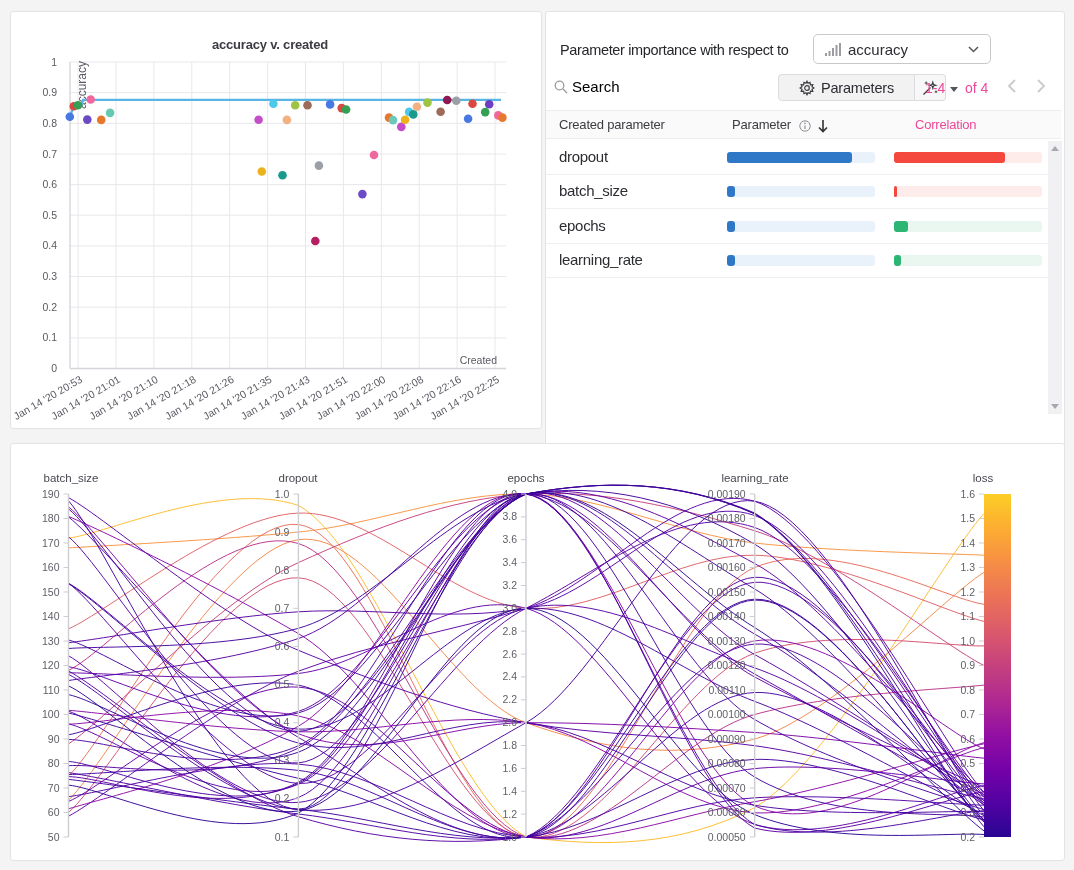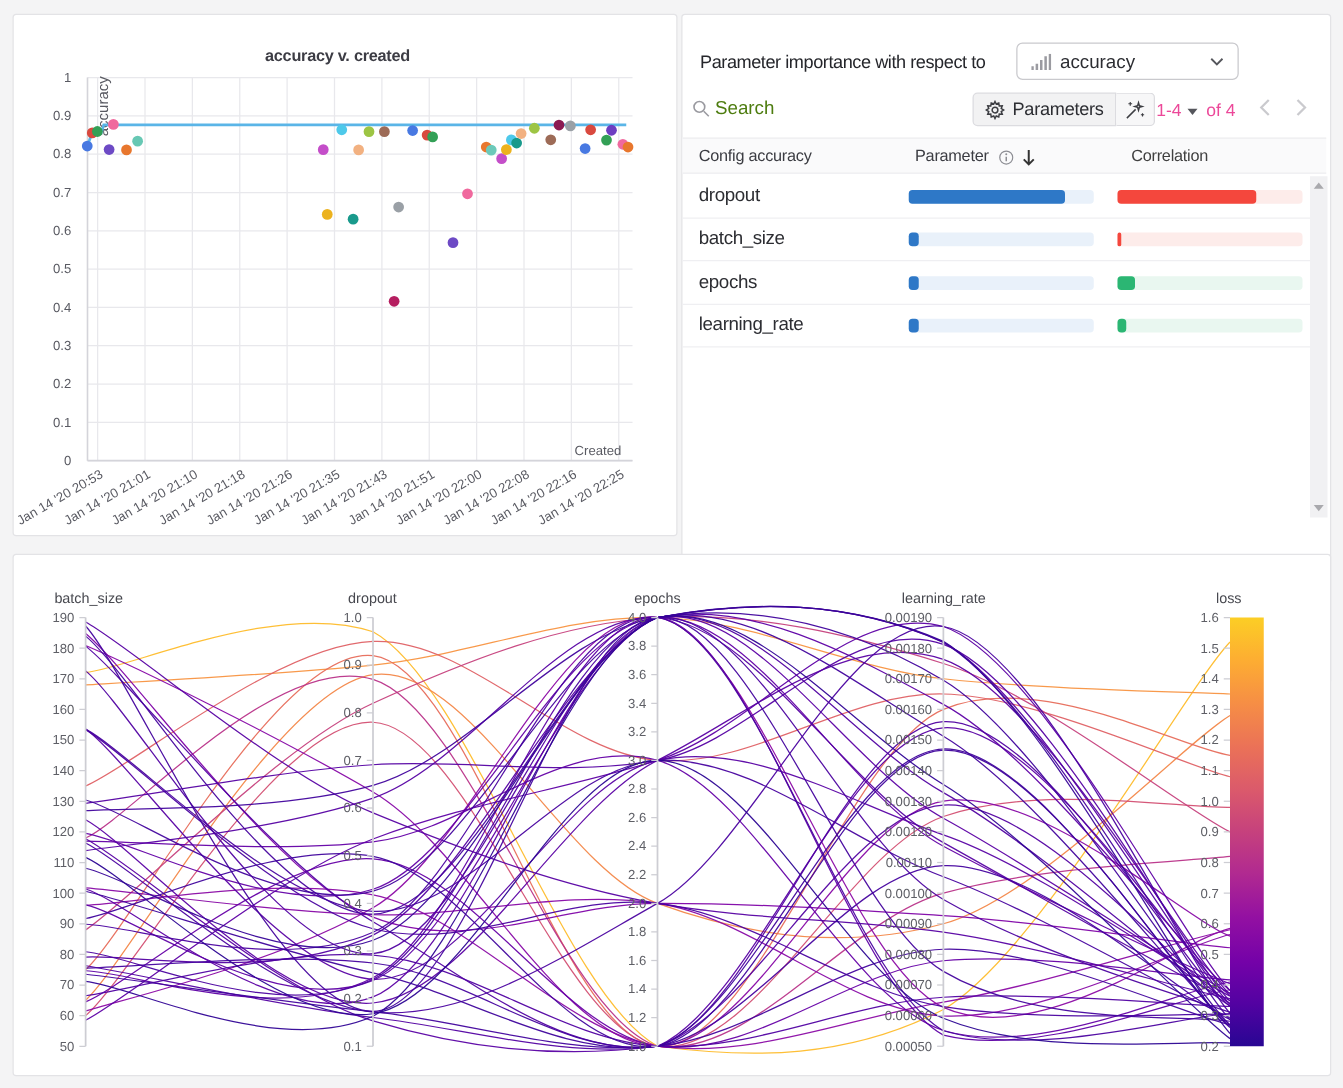--- a/index.html
+++ b/index.html
@@ -120,23 +120,23 @@
       </svg>
       <div class="abs" style="left:34px;top:6px;font-size:15px;color:#2c2d32">accuracy</div>
       <svg class="abs" style="right:11px;top:11px" width="11" height="7">
         <path d="M1,1 L5.5,5.5 L10,1" stroke="#55565c" stroke-width="1.5" fill="none"></path>
       </svg>
     </div>
     <svg class="abs" style="left:8px;top:68px" width="14" height="14">
       <circle cx="5.5" cy="5.5" r="4.3" stroke="#9a9aa0" stroke-width="1.3" fill="none"></circle>
       <line x1="9" y1="9" x2="13" y2="13" stroke="#9a9aa0" stroke-width="1.3"></line>
     </svg>
-    <div class="abs" style="left:26px;top:66px;font-size:15px;color:#4d7c0f">Search</div>
+    <div class="abs" style="left:26px;top:66px;font-size:15px;color:#000000">Search</div>
     <div class="abs" style="left:232px;top:62px;height:27px;display:flex">
-      <div style="display:flex;align-items:center;gap:6px;padding:0 9px;background:#f2f2f3;border:1px solid #dcdce0;border-radius:4px 0 0 4px">
+      <div style="display:flex;align-items:center;gap:6px;padding:0 20px;background:#f2f2f3;border:1px solid #dcdce0;border-radius:4px 0 0 4px">
       <svg width="16" height="16" viewBox="0 0 16 16" fill="none" stroke="#3c3d42" stroke-width="1.2">
         <circle cx="8" cy="8" r="2.3"></circle>
         <path d="M8,1.2 L9,3.2 L11,2.4 L11.4,4.8 L13.8,4.6 L13,6.8 L15,8 L13,9.2 L13.8,11.4 L11.4,11.2 L11,13.6 L9,12.8 L8,14.8 L7,12.8 L5,13.6 L4.6,11.2 L2.2,11.4 L3,9.2 L1,8 L3,6.8 L2.2,4.6 L4.6,4.8 L5,2.4 L7,3.2 Z"></path>
       </svg>
       <span style="font-size:14.5px;letter-spacing:-0.2px;color:#2c2d32">Parameters</span>
       </div>
       <div style="display:flex;align-items:center;justify-content:center;width:31px;background:#f7f7f8;border:1px solid #dcdce0;border-left:none;border-radius:0 4px 4px 0">
       <svg width="18" height="18" viewBox="0 0 18 18" fill="none" stroke="#3c3d42" stroke-width="1.15">
         <path d="M2.5,15.5 L9.5,8.5"></path>
         <path d="M11.8,3.2 l0.7,2.3 l2.3,0.7 l-2.3,0.7 l-0.7,2.3 l-0.7,-2.3 l-2.3,-0.7 l2.3,-0.7 Z"></path>
@@ -146,31 +146,31 @@
       </div>
     </div>
     <div class="abs" style="left:379px;top:68px;font-size:14px;color:#ec4899">1-4 <span style="display:inline-block;width:0;height:0;border-left:4px solid transparent;border-right:4px solid transparent;border-top:5px solid #55565c;margin:0 3px 1px 1px"></span> of 4</div>
     <svg class="abs" style="left:460px;top:66px" width="12" height="16">
       <path d="M9,2 L3,8 L9,14" stroke="#cacace" stroke-width="1.8" fill="none"></path>
     </svg>
     <svg class="abs" style="left:489px;top:66px" width="12" height="16">
       <path d="M3,2 L9,8 L3,14" stroke="#cacace" stroke-width="1.8" fill="none"></path>
     </svg>
     <div class="abs" style="left:0;top:98px;width:515px;height:29px;background:#fafafb;border-top:1px solid #ededf0;border-bottom:1px solid #ededf0"></div>
-    <div class="abs" style="left:13px;top:105px;font-size:13px;letter-spacing:-0.2px;color:#3b3c42">Config accuracy</div>
+    <div class="abs" style="left:13px;top:105px;font-size:13px;letter-spacing:-0.2px;color:#3b3c42">Created parameter</div>
     <div class="abs" style="left:186px;top:105px;font-size:13px;letter-spacing:-0.2px;color:#3b3c42">Parameter</div>
     <svg class="abs" style="left:253px;top:108px" width="12" height="12">
       <circle cx="6" cy="6" r="5.2" stroke="#8d8e94" stroke-width="1" fill="none"></circle>
       <line x1="6" y1="5.4" x2="6" y2="9" stroke="#8d8e94" stroke-width="1.2"></line>
       <circle cx="6" cy="3.4" r="0.8" fill="#8d8e94"></circle>
     </svg>
     <svg class="abs" style="left:271px;top:107px" width="12" height="14">
       <path d="M6,1 V12 M2,8.5 L6,12.5 L10,8.5" stroke="#333" stroke-width="1.6" fill="none"></path>
     </svg>
-    <div class="abs" style="left:359px;top:105px;font-size:13px;letter-spacing:-0.2px;color:#404040">Correlation</div>
+    <div class="abs" style="left:369px;top:105px;font-size:13px;letter-spacing:-0.2px;color:#ec4899">Correlation</div>
     <div class="abs" style="left:0;top:128px;width:515px;height:35px;border-bottom:1px solid #efeff2"></div>
     <div class="abs" style="left:13px;top:136px;font-size:15px;letter-spacing:-0.3px;color:#2c2d32">dropout</div>
     <div class="abs" style="left:181px;top:140px;width:148px;height:11px;border-radius:3px;background:#e9f1fa"></div>
     <div class="abs" style="left:181px;top:140px;width:125px;height:11px;border-radius:3px;background:#2e78c7"></div>
     <div class="abs" style="left:348px;top:140px;width:148px;height:11px;border-radius:3px;background:#fdecea"></div>
     <div class="abs" style="left:348px;top:140px;width:111px;height:11px;border-radius:3px;background:#f4473d"></div>
     <div class="abs" style="left:0;top:162px;width:515px;height:35px;border-bottom:1px solid #efeff2"></div>
     <div class="abs" style="left:13px;top:170px;font-size:15px;letter-spacing:-0.3px;color:#2c2d32">batch_size</div>
     <div class="abs" style="left:181px;top:174px;width:148px;height:11px;border-radius:3px;background:#e9f1fa"></div>
     <div class="abs" style="left:181px;top:174px;width:8px;height:11px;border-radius:3px;background:#2e78c7"></div>

